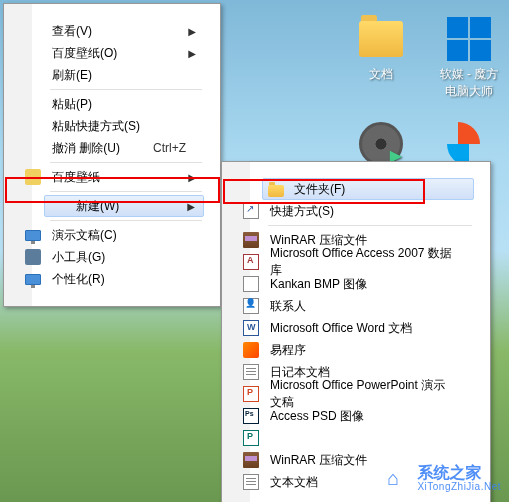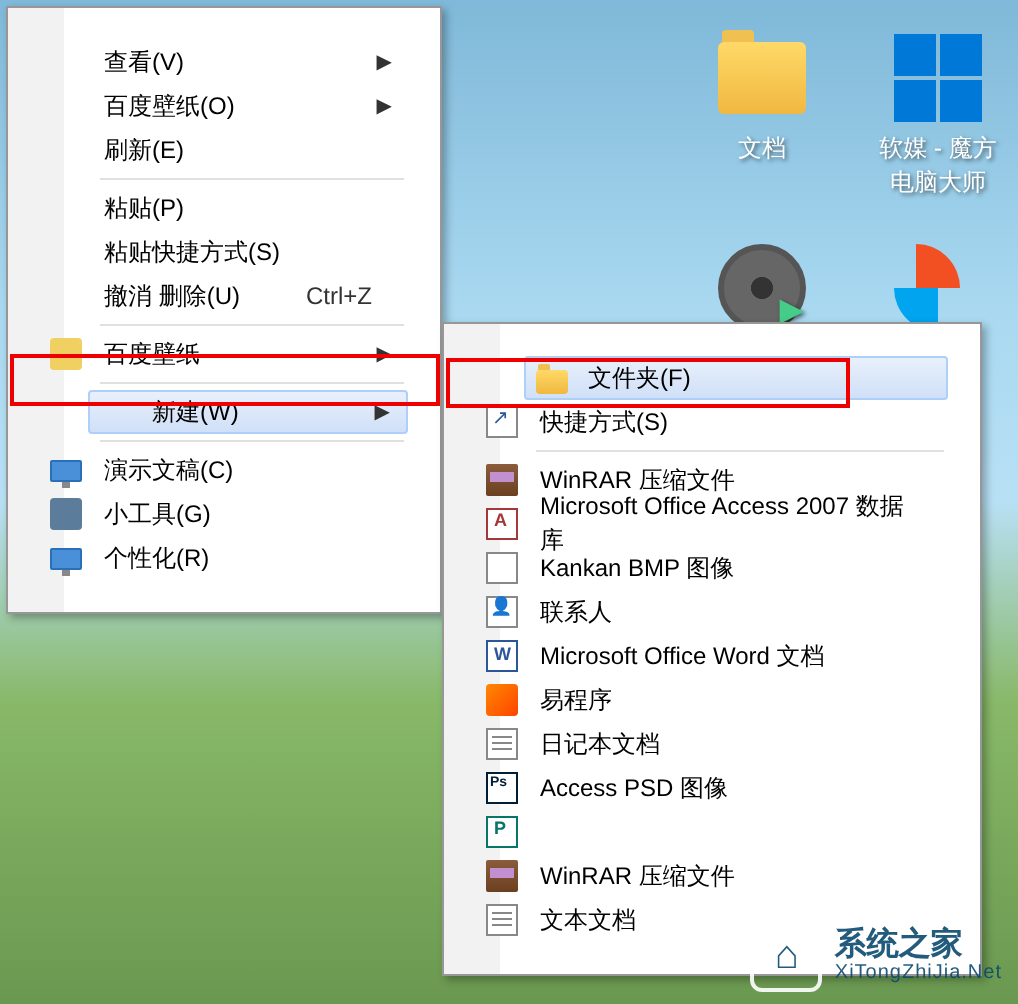--- a/index.html
+++ b/index.html
@@ -46,21 +46,21 @@
 .menu-item.hover { background: linear-gradient(180deg, #e8f0fb 0%, #d0e0f8 100%); border: 1px solid #aecff7; border-radius: 2px; padding: 0 19px 0 31px; height: 22px; margin-left: 24px; }
 .menu-item .arrow { position: absolute; right: 8px; font-size: 10px; color: #333; }
 .menu-item .shortcut { position: absolute; right: 18px; color: #333; }
 .menu-sep { height: 1px; background: #e0e0e0; margin: 3px 2px 3px 30px; }
 .menu-icon { position: absolute; left: 5px; width: 16px; height: 16px; display: flex; align-items: center; justify-content: center; font-size: 10px; }
 
 .highlight-box { position: absolute; border: 2px solid #e00; pointer-events: none; }
 .hb1 { left: 5px; top: 177px; width: 215px; height: 26px; }
 .hb2 { left: 223px; top: 179px; width: 202px; height: 25px; }
 
-.watermark { position: absolute; right: 8px; bottom: 6px; color: #0c4a6e; opacity: .9; display: flex; align-items: center; gap: 6px; }
+.watermark { position: absolute; right: 8px; bottom: 6px; color: #3b82f6; opacity: .9; display: flex; align-items: center; gap: 6px; }
 .wm-logo { width: 36px; height: 36px; border: 2px solid #fff; border-radius: 6px; display: flex; align-items: center; justify-content: center; font-size: 20px; }
 .wm-text { display: flex; flex-direction: column; line-height: 1.1; }
 .wm-text .t1 { font-size: 16px; font-weight: bold; }
 .wm-text .t2 { font-size: 10px; letter-spacing: .5px; }
 
 .ico { width: 16px; height: 16px; }
 .ico-folder { background: linear-gradient(180deg,#ffd968,#f0b840); border-radius: 2px; height: 12px; margin-top: 3px; position: relative; }
 .ico-folder:before { content: ""; position: absolute; top: -3px; left: 1px; width: 6px; height: 3px; background: #f0c050; border-radius: 1px 1px 0 0; }
 .ico-rar { background: linear-gradient(180deg,#8a5c3b,#6b4020); border-radius: 1px; position: relative; }
 .ico-rar:after { content: ""; position: absolute; top: 4px; left: 2px; right: 2px; height: 5px; background: #c090d0; }
@@ -232,20 +232,26 @@
       <span>易程序</span>
     </div>
     <div class="menu-item">
       <div class="menu-icon">
         <div class="ico ico-txt"></div>
       </div>
       <span>日记本文档</span>
     </div>
     <div class="menu-item">
       <div class="menu-icon">
+        <div class="ico ico-ppt"></div>
+      </div>
+      <span>Microsoft Office PowerPoint 演示文稿</span>
+    </div>
+    <div class="menu-item">
+      <div class="menu-icon">
         <div class="ico ico-psd"></div>
       </div>
       <span>Access PSD 图像</span>
     </div>
     <div class="menu-item">
       <div class="menu-icon">
         <div class="ico ico-pub"></div>
       </div>
     </div>
     <div class="menu-item">

